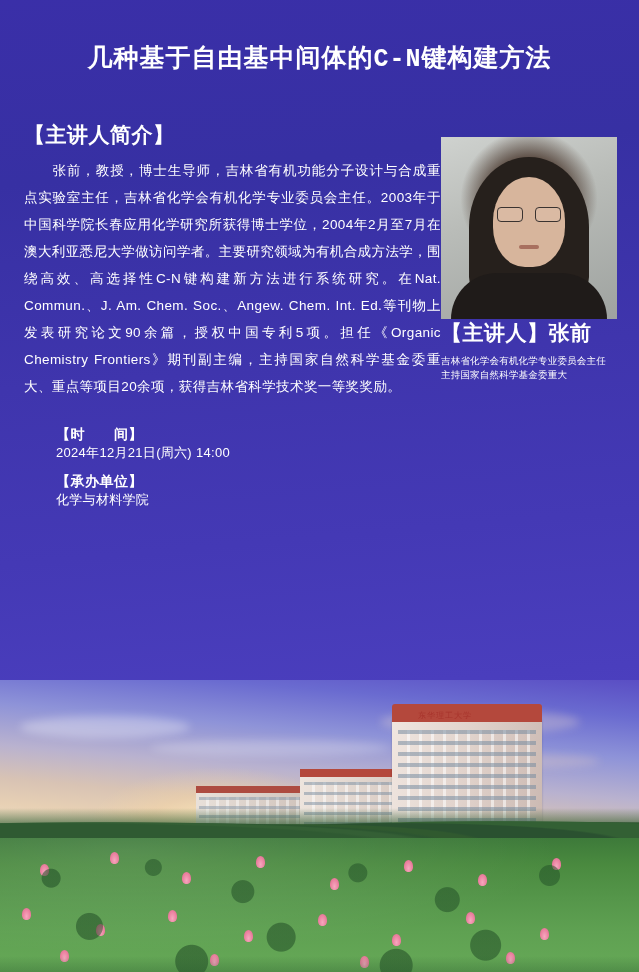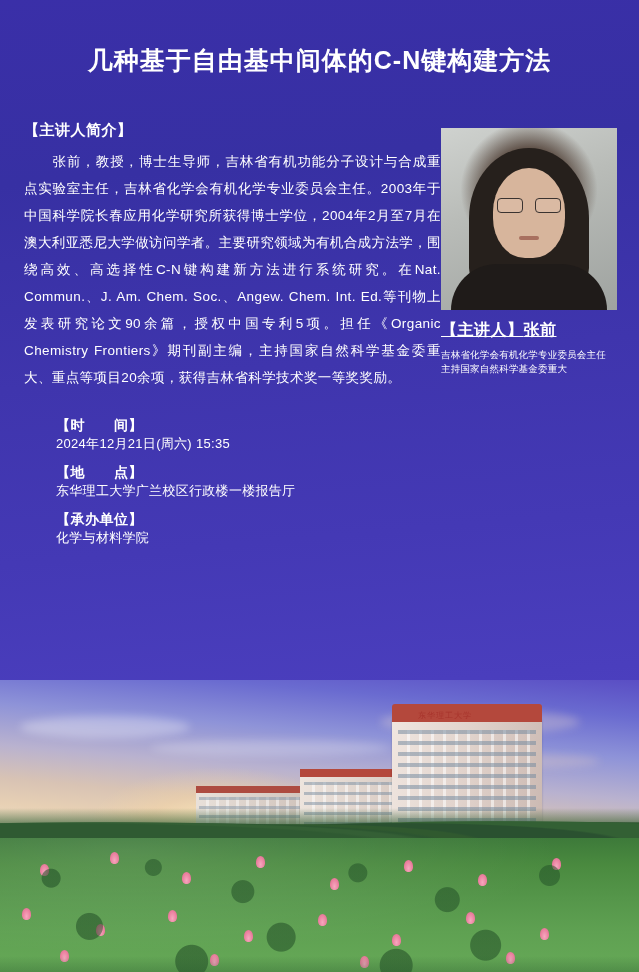--- a/index.html
+++ b/index.html
@@ -87,35 +87,35 @@
   }
 
   
   .talk-title {
     margin-top: 44px;
     text-align: center;
     color: #ffffff;
     font-size: 25px;
     font-weight: bold;
     letter-spacing: 1px;
-    font-family: Liberation Sans, sans-serif;
+    font-family: Liberation Mono, monospace;
     padding: 0 14px;
     line-height: 1.3;
   }
 
   
   .content {
     margin-top: 44px;
     padding: 0 22px 0 24px;
     box-sizing: border-box;
     position: relative;
   }
   .section-label {
     color: #ffffff;
-    font-size: 15px;
+    font-size: 21px;
     font-weight: bold;
     letter-spacing: 0.5px;
     margin-bottom: 8px;
   }
   .bio-wrap {
     display: flex;
     align-items: flex-start;
   }
   .bio-text {
     flex: 1 1 auto;
@@ -181,26 +181,24 @@
     border-radius: 3px;
   }
   .portrait .body {
     position: absolute;
     left: 10px; bottom: 0;
     width: 156px; height: 46px;
     background: #1f1b19;
     border-radius: 60px 60px 0 0;
   }
   .speaker-name {
-    margin-top: 10px;
-    color: #ffffff;
-    font-size: 16px;
+    color: #ffffff;
+    font-size: 21px;
     font-weight: bold;
     letter-spacing: 0.5px;
-    text-decoration: underline;
   }
   .speaker-name .tag { font-weight: bold; }
   .speaker-meta {
     margin-top: 7px;
     color: #ffffff;
     font-size: 9.5px;
     line-height: 1.55;
     letter-spacing: 0.2px;
   }
 
@@ -401,25 +399,21 @@
         <div class="speaker-meta">
           <div>吉林省化学会有机化学专业委员会主任</div>
           <div>主持国家自然科学基金委重大</div>
         </div>
       </div>
     </div>
 
     <div class="info-block">
       <div class="info-row">
         <span class="info-key">【时　　间】</span>
-        <span class="info-val">2024年12月21日(周六) 15:35</span>
-      </div>
-      <div class="info-row">
-        <span class="info-key">【地　　点】</span>
-        <span class="info-val">东华理工大学广兰校区行政楼一楼报告厅</span>
+        <span class="info-val">2024年12月21日(周六) 14:00</span>
       </div>
       <div class="info-row">
         <span class="info-key">【承办单位】</span>
         <span class="info-val">化学与材料学院</span>
       </div>
     </div>
   </div>
 
   <div class="photo">
     <div class="sky"></div>

